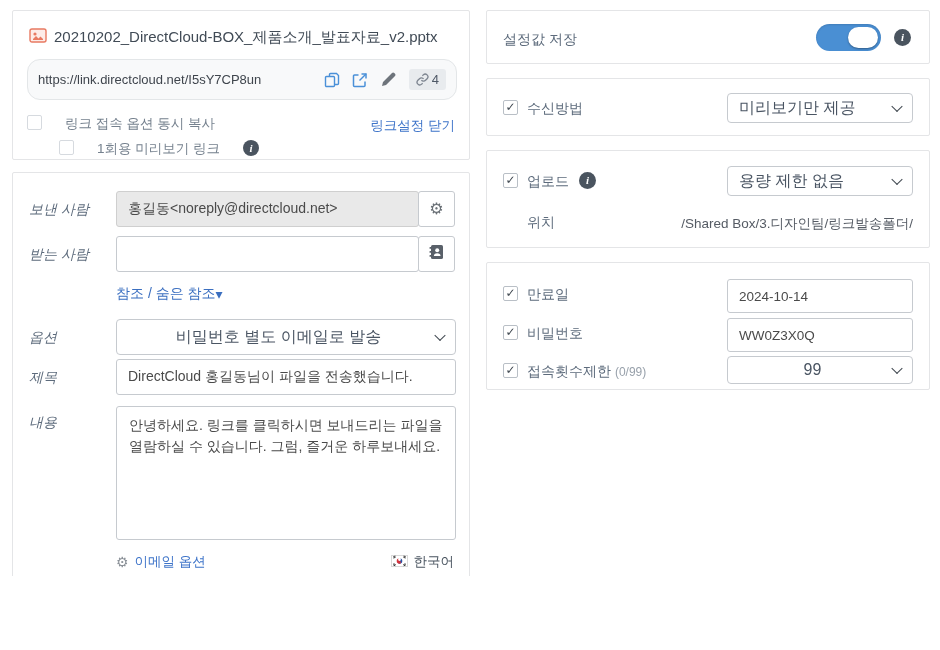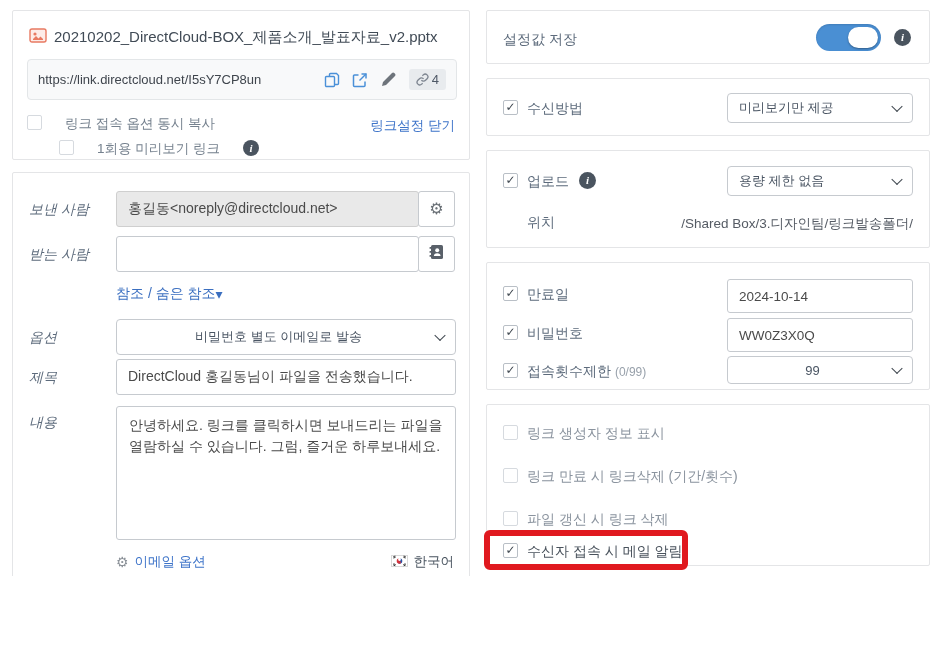--- a/index.html
+++ b/index.html
@@ -6,33 +6,33 @@
   body{font-family:"Liberation Sans","DejaVu Sans",sans-serif;}
   #app{position:relative;width:940px;height:576px;background:#fff;overflow:hidden;}
   .card{position:absolute;background:#fff;border:1px solid #e4e5e7;border-radius:2px;box-sizing:border-box;}
 
   
   .lbl{color:#5d6b7c;font-size:14px;}
   .cb{position:absolute;width:15px;height:15px;border:1px solid #b9bfc6;border-radius:2px;background:#fff;box-sizing:border-box;cursor:pointer;}
   .cb.light{border-color:#d6dadf;}
   .cb.checked::after{content:"✓";display:block;text-align:center;font-size:12px;line-height:13px;color:#3f474f;font-weight:bold;}
   .inp{position:absolute;border:1px solid #c6cacf;border-radius:3px;background:#fff;font-size:14px;color:#4a4a4a;padding:16px 11px;box-sizing:border-box;font-family:inherit;outline:none;}
-  .sel{position:absolute;border:1px solid #c6cacf;border-radius:4px;background:#fff;font-size:13px;color:#4a5563;display:flex;align-items:center;box-sizing:border-box;padding:0 26px 0 11px;cursor:pointer;}
+  .sel{position:absolute;border:1px solid #c6cacf;border-radius:4px;background:#fff;font-size:16px;color:#4a5563;display:flex;align-items:center;box-sizing:border-box;padding:0 26px 0 11px;cursor:pointer;}
   .sel::after{content:"";position:absolute;right:11px;top:50%;width:7px;height:7px;border-right:1.6px solid #3f474f;border-bottom:1.6px solid #3f474f;transform:translateY(-70%) rotate(45deg);}
   .sel.center{justify-content:center;}
   .btn{position:absolute;background:linear-gradient(#f8f8f8,#e9e9e9);border:1px solid #c9c9c9;border-radius:3px;color:#5f6670;font-size:14px;display:flex;align-items:center;justify-content:center;cursor:pointer;box-sizing:border-box;}
   .blue-link{color:#3e74c9;font-size:13.5px;cursor:pointer;text-decoration:none;}
   .info{display:inline-block;width:17px;height:17px;border-radius:50%;background:#4a545f;color:#fff;text-align:center;line-height:17px;font-size:11px;font-weight:bold;font-family:"Liberation Serif",serif;font-style:italic;cursor:pointer;}
   .gear-glyph{color:#6b7177;font-size:16px;line-height:1;}
 
   
   #card-file{left:12px;top:10px;width:458px;height:150px;}
   .file-row{position:absolute;left:16px;top:16px;display:flex;align-items:center;gap:7px;}
   .file-name{font-size:15px;color:#414b56;}
-  .url-bar{position:absolute;left:14px;top:48px;width:430px;height:41px;background:#f8f9fa;border:1px solid #e3e6e8;border-radius:4px;display:flex;align-items:center;padding:14px 10px;box-sizing:border-box;}
+  .url-bar{position:absolute;left:14px;top:48px;width:430px;height:41px;background:#f8f9fa;border:1px solid #e3e6e8;border-radius:13px;display:flex;align-items:center;padding:14px 10px;box-sizing:border-box;}
   .url-text{font-size:13px;color:#3f454d;flex:1;}
   .url-icons{display:flex;align-items:center;gap:12px;}
   .url-icons svg{display:block;cursor:pointer;}
   .link-badge{background:#e8ebee;border-radius:3px;padding:3px 7px;font-size:13px;color:#4e5866;display:flex;align-items:center;gap:3px;cursor:pointer;}
   .c1row{position:absolute;left:14px;display:flex;align-items:flex-start;gap:23px;}
   .c1row .cb{position:static;}
   .c1row .txt{font-size:13.5px;color:#75818e;}
   #close-link{position:absolute;right:14px;top:106px;}
 
   
@@ -229,29 +229,15 @@
     <input class="inp" style="left: 240px; top: 55px; width: 186px; height: 28px; font-size: 13.5px;" value="WW0Z3X0Q">
 
     <span class="cb checked" style="left:16px;top:100px;"></span>
     <span class="lbl rrow-lbl" style="top:100px;">
       <span>접속횟수제한</span>
       <span class="counter">(0/99)</span>
     </span>
     <span class="sel center" style="left:240px;top:93px;width:186px;height:28px;">99</span>
   </div>
 
-  <div class="card" id="card-options">
-    <span class="cb light" style="left:16px;top:20px;"></span>
-    <span class="opt-lbl" style="top:20px;">링크 생성자 정보 표시</span>
-
-    <span class="cb light" style="left:16px;top:63px;"></span>
-    <span class="opt-lbl" style="top:63px;">링크 만료 시 링크삭제 (기간/횟수)</span>
-
-    <span class="cb light" style="left:16px;top:106px;"></span>
-    <span class="opt-lbl" style="top:106px;">파일 갱신 시 링크 삭제</span>
-
-    <span class="cb checked" style="left:16px;top:138px;"></span>
-    <span class="opt-lbl dark" style="top:138px;">수신자 접속 시 메일 알림</span>
-    <span class="highlight-box"></span>
-  </div>
 
 
 </div>
 
 </body></html>

